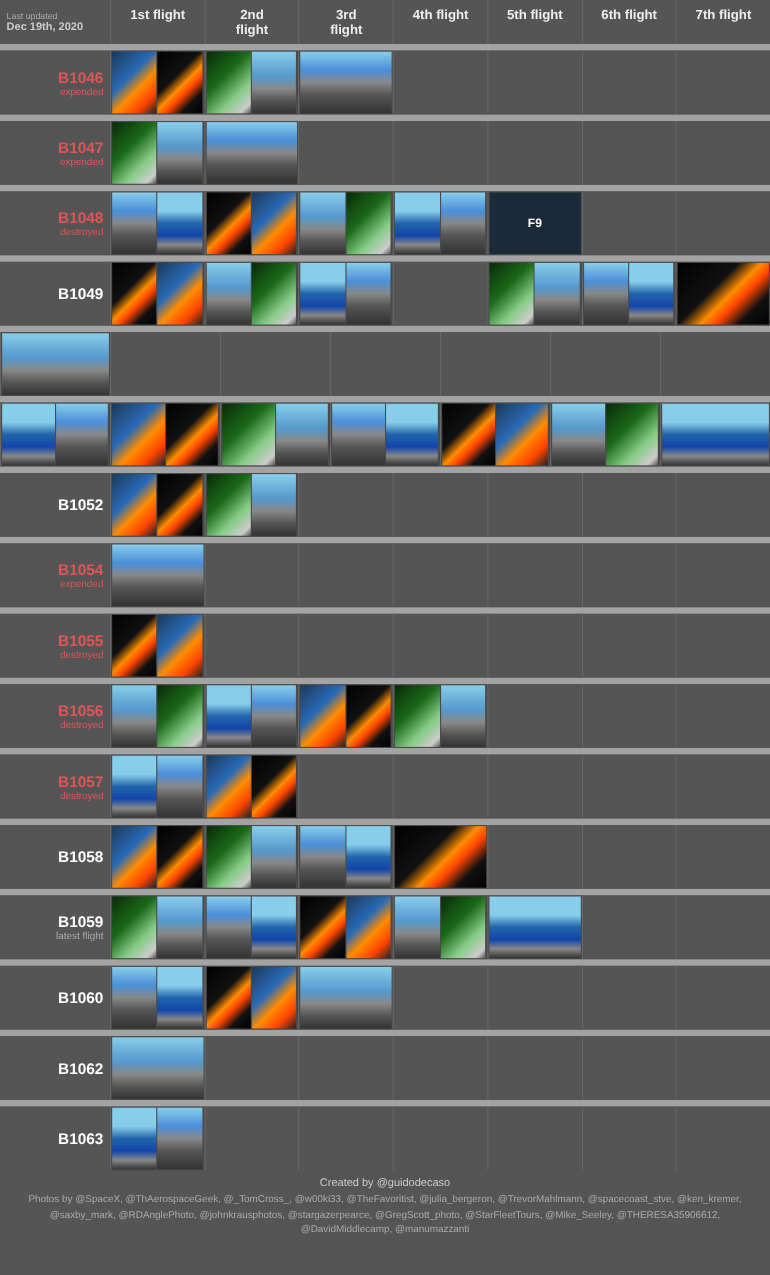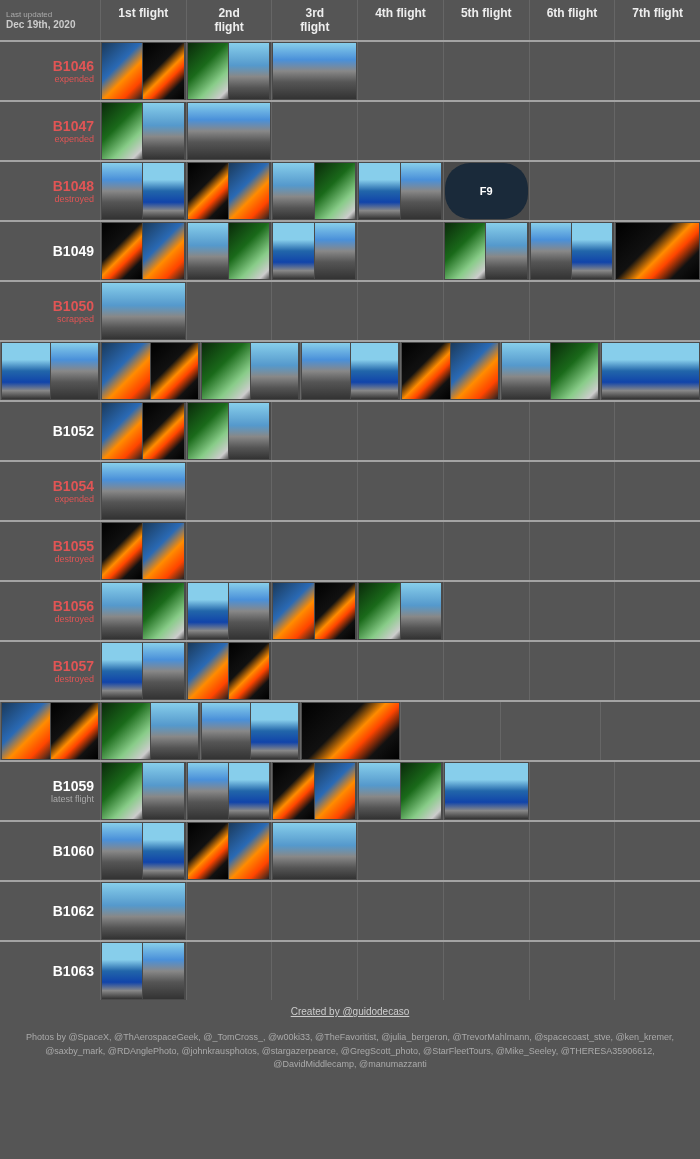--- a/index.html
+++ b/index.html
@@ -37,21 +37,21 @@
       font-size: 12px;
       font-weight: bold;
       color: #eee;
       border-left: 1px solid #666;
     }
     .grid {
       width: 700px;
     }
     .row {
       display: flex;
-      border-top: 2px solid #a3a3a3;
+      border-top: 6px solid #a3a3a3;
       min-height: 58px;
     }
     .row-label {
       width: 100px;
       min-width: 100px;
       display: flex;
       flex-direction: column;
       justify-content: center;
       align-items: flex-end;
       padding-right: 6px;
@@ -107,22 +107,21 @@
     .t-day { background: linear-gradient(180deg, #87CEEB 0%, #5599cc 40%, #888 60%, #555 80%, #333 100%); }
     .t-water { background: linear-gradient(180deg, #87CEEB 30%, #2266aa 50%, #1144aa 70%, #888 85%, #333 100%); }
     .footer {
       background: #555;
       padding: 6px 10px;
       text-align: center;
     }
     .footer-created {
       font-size: 10px;
       color: #ccc;
-      margin-bottom: 14px;
-      text-decoration: underline;
+      margin-bottom: 3px;
     }
     .footer-photos {
       font-size: 9px;
       color: #aaa;
       line-height: 1.5;
     }
   </style>
 </head>
 <body>
 
@@ -195,21 +194,21 @@
       </div>
       <div class="cell" style="flex-wrap: wrap;">
         <div class="thumb t-day" style="width: calc(50% - 1px); height: 56px;"></div>
         <div class="thumb t-landing" style="width: calc(50% - 1px); height: 56px;"></div>
       </div>
       <div class="cell" style="flex-wrap: wrap;">
         <div class="thumb t-water" style="width: calc(50% - 1px); height: 56px;"></div>
         <div class="thumb t-pad" style="width: calc(50% - 1px); height: 56px;"></div>
       </div>
       <div class="cell">
-        <div class="thumb" style="background: rgb(26, 42, 58); display: flex; align-items: center; justify-content: center; color: rgb(255, 255, 255); font-size: 11px; font-weight: bold; width: 100%; height: 56px; border-radius: 25px;">F9</div>
+        <div class="thumb" style="background: rgb(26, 42, 58); display: flex; align-items: center; justify-content: center; color: rgb(255, 255, 255); font-size: 11px; font-weight: bold; width: 100%; height: 56px;">F9</div>
       </div>
       <div class="cell empty"></div>
       <div class="cell empty"></div>
     </div>
     <div class="row">
       <div class="row-label">
         <span class="booster-id">B1049</span>
       </div>
       <div class="cell" style="flex-wrap: wrap;">
         <div class="thumb t-night" style="width: calc(50% - 1px); height: 56px;"></div>
@@ -230,24 +229,20 @@
       </div>
       <div class="cell" style="flex-wrap: wrap;">
         <div class="thumb t-pad" style="width: calc(50% - 1px); height: 56px;"></div>
         <div class="thumb t-water" style="width: calc(50% - 1px); height: 56px;"></div>
       </div>
       <div class="cell">
         <div class="thumb t-night" style="width: 100%; height: 56px;"></div>
       </div>
     </div>
     <div class="row">
-      <div class="row-label">
-        <span class="booster-id red">B1050</span>
-        <span class="status">scrapped</span>
-      </div>
       <div class="cell">
         <div class="thumb t-day" style="width: 100%; height: 56px;"></div>
       </div>
       <div class="cell empty"></div>
       <div class="cell empty"></div>
       <div class="cell empty"></div>
       <div class="cell empty"></div>
       <div class="cell empty"></div>
       <div class="cell empty"></div>
     </div>
@@ -367,20 +362,23 @@
         <div class="thumb t-launch" style="width: calc(50% - 1px); height: 56px;"></div>
         <div class="thumb t-night" style="width: calc(50% - 1px); height: 56px;"></div>
       </div>
       <div class="cell empty"></div>
       <div class="cell empty"></div>
       <div class="cell empty"></div>
       <div class="cell empty"></div>
       <div class="cell empty"></div>
     </div>
     <div class="row">
+      <div class="row-label">
+        <span class="booster-id">B1058</span>
+      </div>
       <div class="cell" style="flex-wrap: wrap;">
         <div class="thumb t-launch" style="width: calc(50% - 1px); height: 56px;"></div>
         <div class="thumb t-night" style="width: calc(50% - 1px); height: 56px;"></div>
       </div>
       <div class="cell" style="flex-wrap: wrap;">
         <div class="thumb t-landing" style="width: calc(50% - 1px); height: 56px;"></div>
         <div class="thumb t-day" style="width: calc(50% - 1px); height: 56px;"></div>
       </div>
       <div class="cell" style="flex-wrap: wrap;">
         <div class="thumb t-pad" style="width: calc(50% - 1px); height: 56px;"></div>

